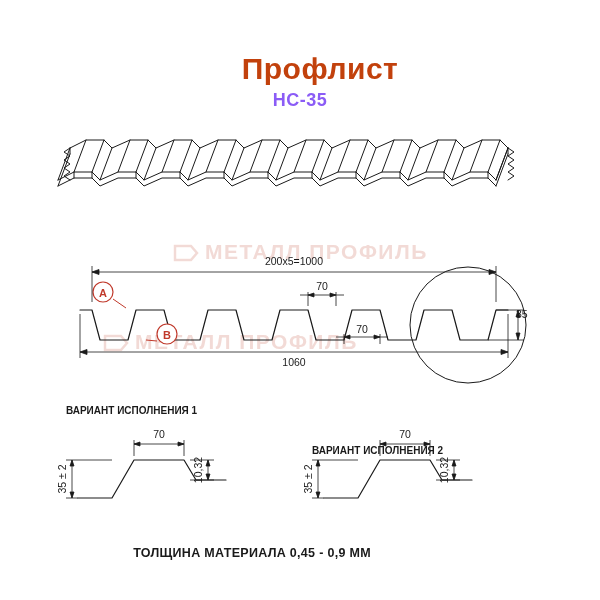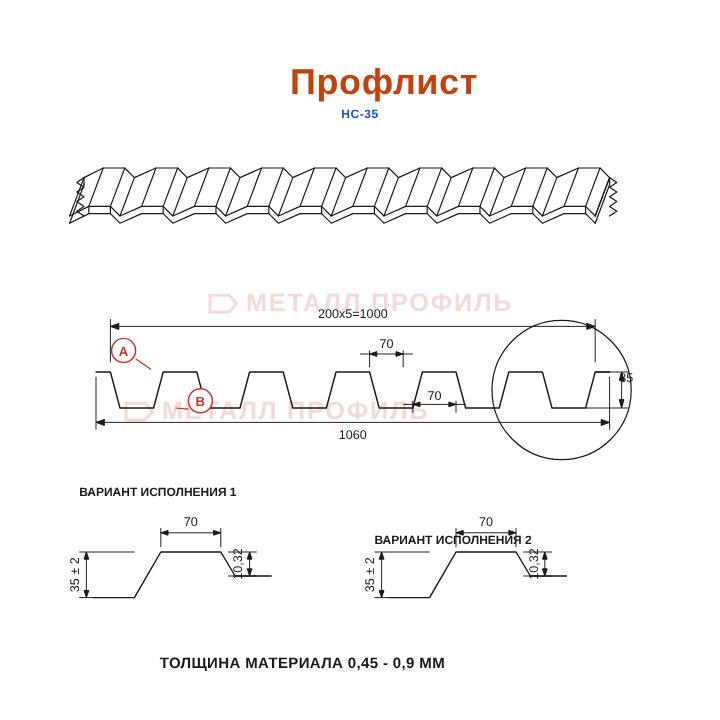--- a/index.html
+++ b/index.html
@@ -31,23 +31,23 @@
     letter-spacing: 0.5px;
     color: #c2410c;
     padding-left: 20px;
   }
   .subtitle {
     position: absolute;
     top: 90px;
     left: 0;
     width: 600px;
     text-align: center;
-    font-size: 10px;
-    font-weight: bold;
-    color: #1d4ed8;
+    font-size: 18px;
+    font-weight: bold;
+    color: #8b5cf6;
     letter-spacing: 0.5px;
   }
   .footer-note {
     position: absolute;
     top: 546px;
     left: 0;
     width: 504px;
     text-align: center;
     font-size: 12.5px;
     font-weight: bold;

